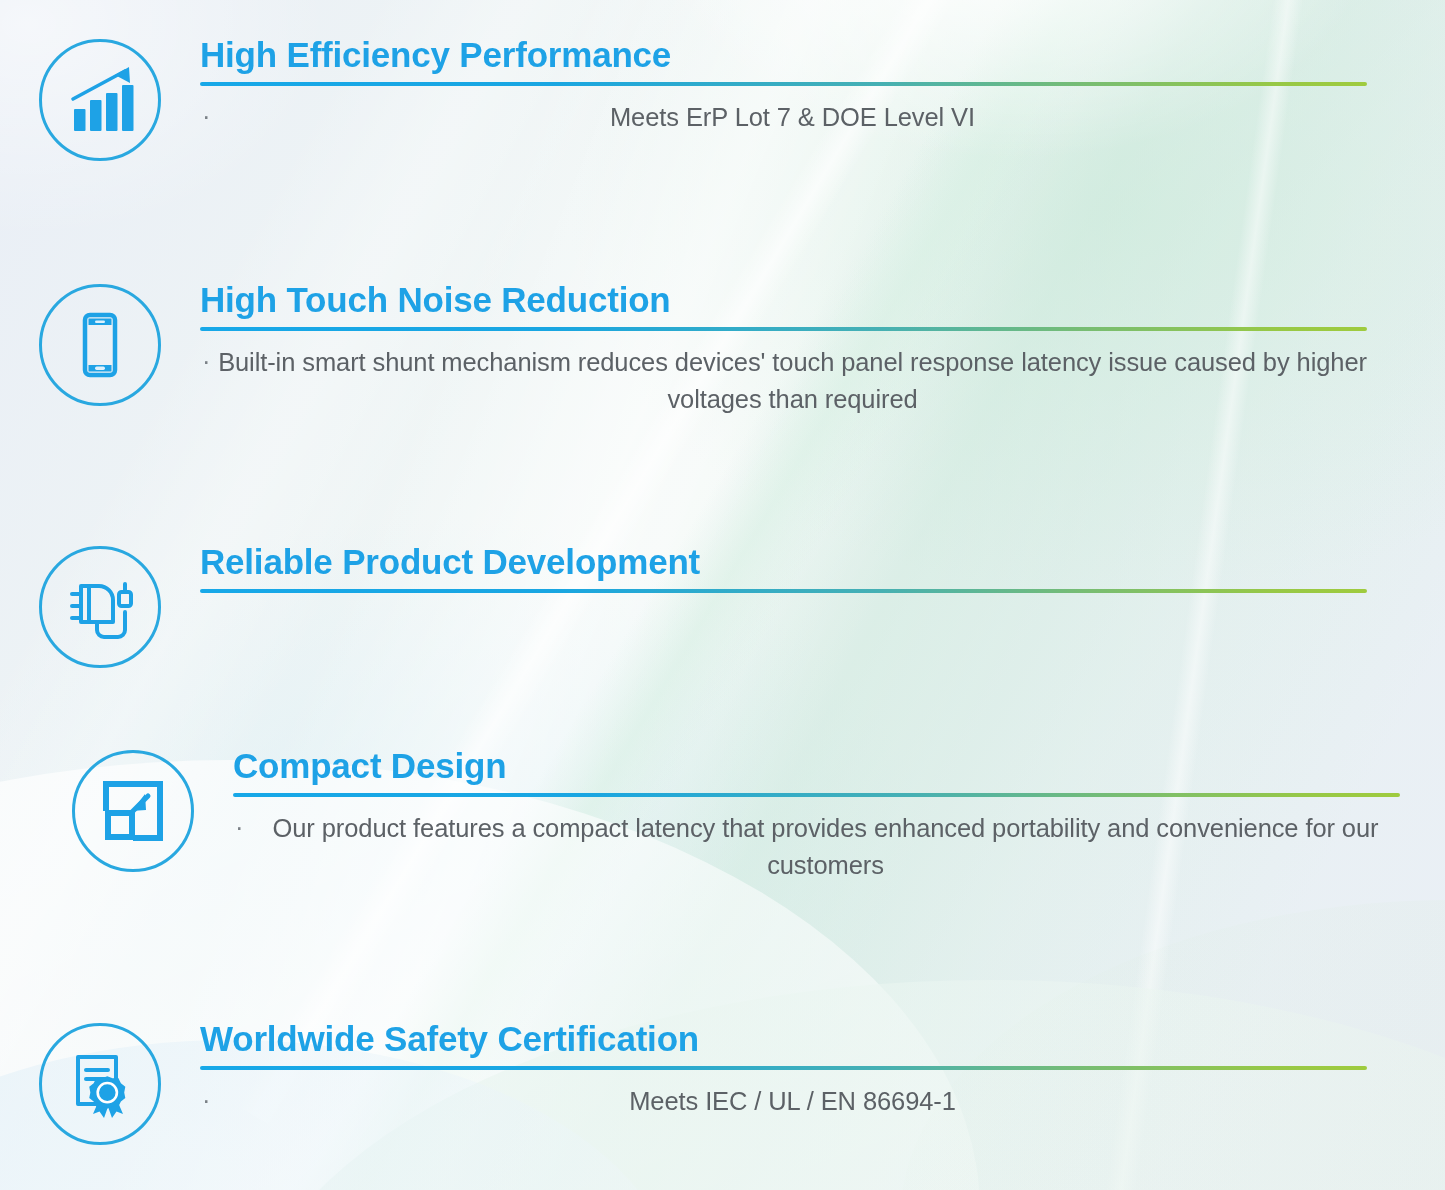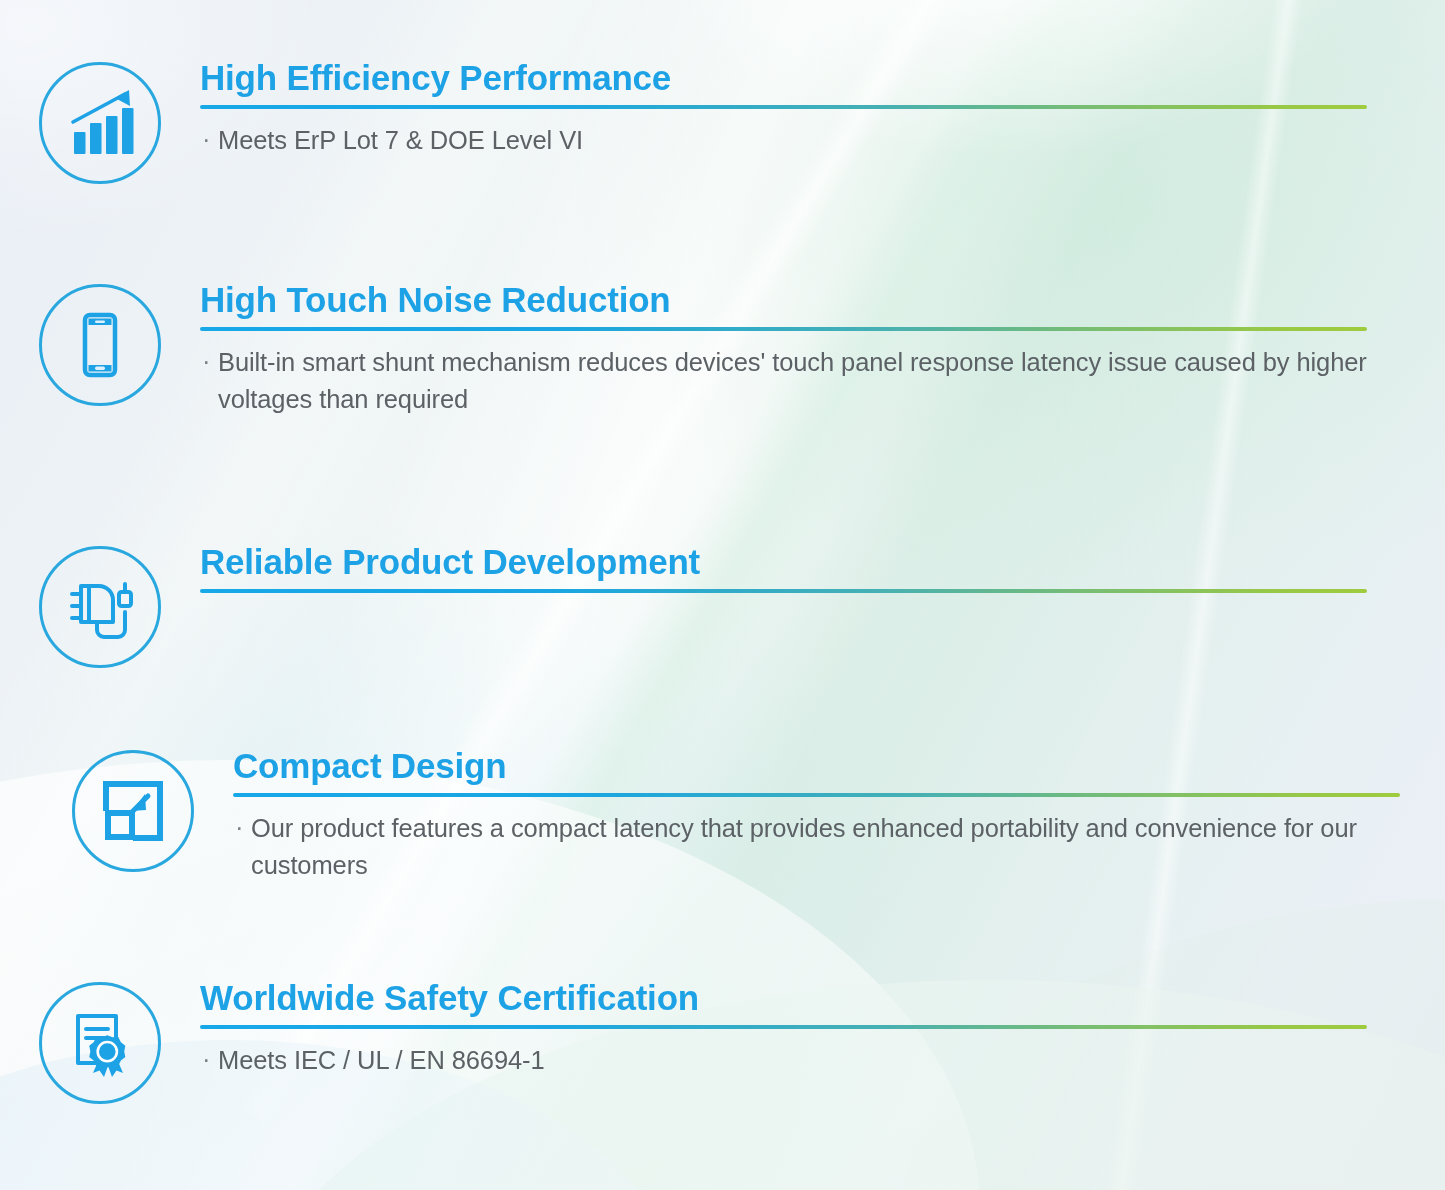--- a/index.html
+++ b/index.html
@@ -181,20 +181,21 @@
     list-style: none;
   }
   .bullet-list li {
     font-size: 25.5px;
     color: #5c6166;
     line-height: 1.46;
     margin: 0 0 1px 0;
     padding-left: 18px;
     position: relative;
     letter-spacing: -0.1px;
+    text-align: center;
   }
   .bullet-list li::before {
     content: "\00B7";
     position: absolute;
     left: 2px;
     top: -1px;
     color: #7a8086;
     font-size: 25.5px;
   }
 </style>
@@ -212,21 +213,21 @@
   <div class="streak streak-4"></div>
   <div class="wave wave-1"></div>
   <div class="wave wave-2"></div>
   <div class="wave wave-3"></div>
   <div class="wave wave-4"></div>
   <div class="bg-layer bg-glow-tr"></div>
   <div class="bg-layer bg-glow-tl"></div>
 
   <div class="content">
 
-    <div class="feature" style="top:60px;">
+    <div class="feature" style="top:37px;">
       <div class="icon-wrap">
         <div class="icon-circle">
           <svg width="74" height="74" viewBox="0 0 74 74" aria-hidden="true">
             <g fill="#1ea2e6">
               <rect x="11" y="46" width="11.5" height="22" rx="1"></rect>
               <rect x="27" y="37" width="11.5" height="31" rx="1"></rect>
               <rect x="43" y="30" width="11.5" height="38" rx="1"></rect>
               <rect x="59" y="22" width="11.5" height="46" rx="1"></rect>
             </g>
             <g stroke="#1ea2e6" stroke-width="3.6" fill="none" stroke-linecap="round">
@@ -309,21 +310,21 @@
       </div>
       <div class="feature-body">
         <h2 class="feature-title">Compact Design</h2>
         <div class="feature-rule"></div>
         <ul class="bullet-list">
           <li>Our product features a compact latency that provides enhanced portability and convenience for our customers</li>
         </ul>
       </div>
     </div>
 
-    <div class="feature" style="top:980px;">
+    <div class="feature" style="top:1021px;">
       <div class="icon-wrap">
         <div class="icon-circle">
           <svg width="70" height="72" viewBox="0 0 70 72" aria-hidden="true">
             <g fill="none" stroke="#1ea2e6" stroke-width="4" stroke-linejoin="round" stroke-linecap="round">
               <path d="M13 9 h38 v47 h-38 z"></path>
               <line x1="21" y1="22" x2="43" y2="22"></line>
               <line x1="21" y1="31" x2="43" y2="31"></line>
             </g>
             <g fill="#1ea2e6">
               <polygon points="34,52 28,66 34.5,63.5 39,70 44,56"></polygon>

